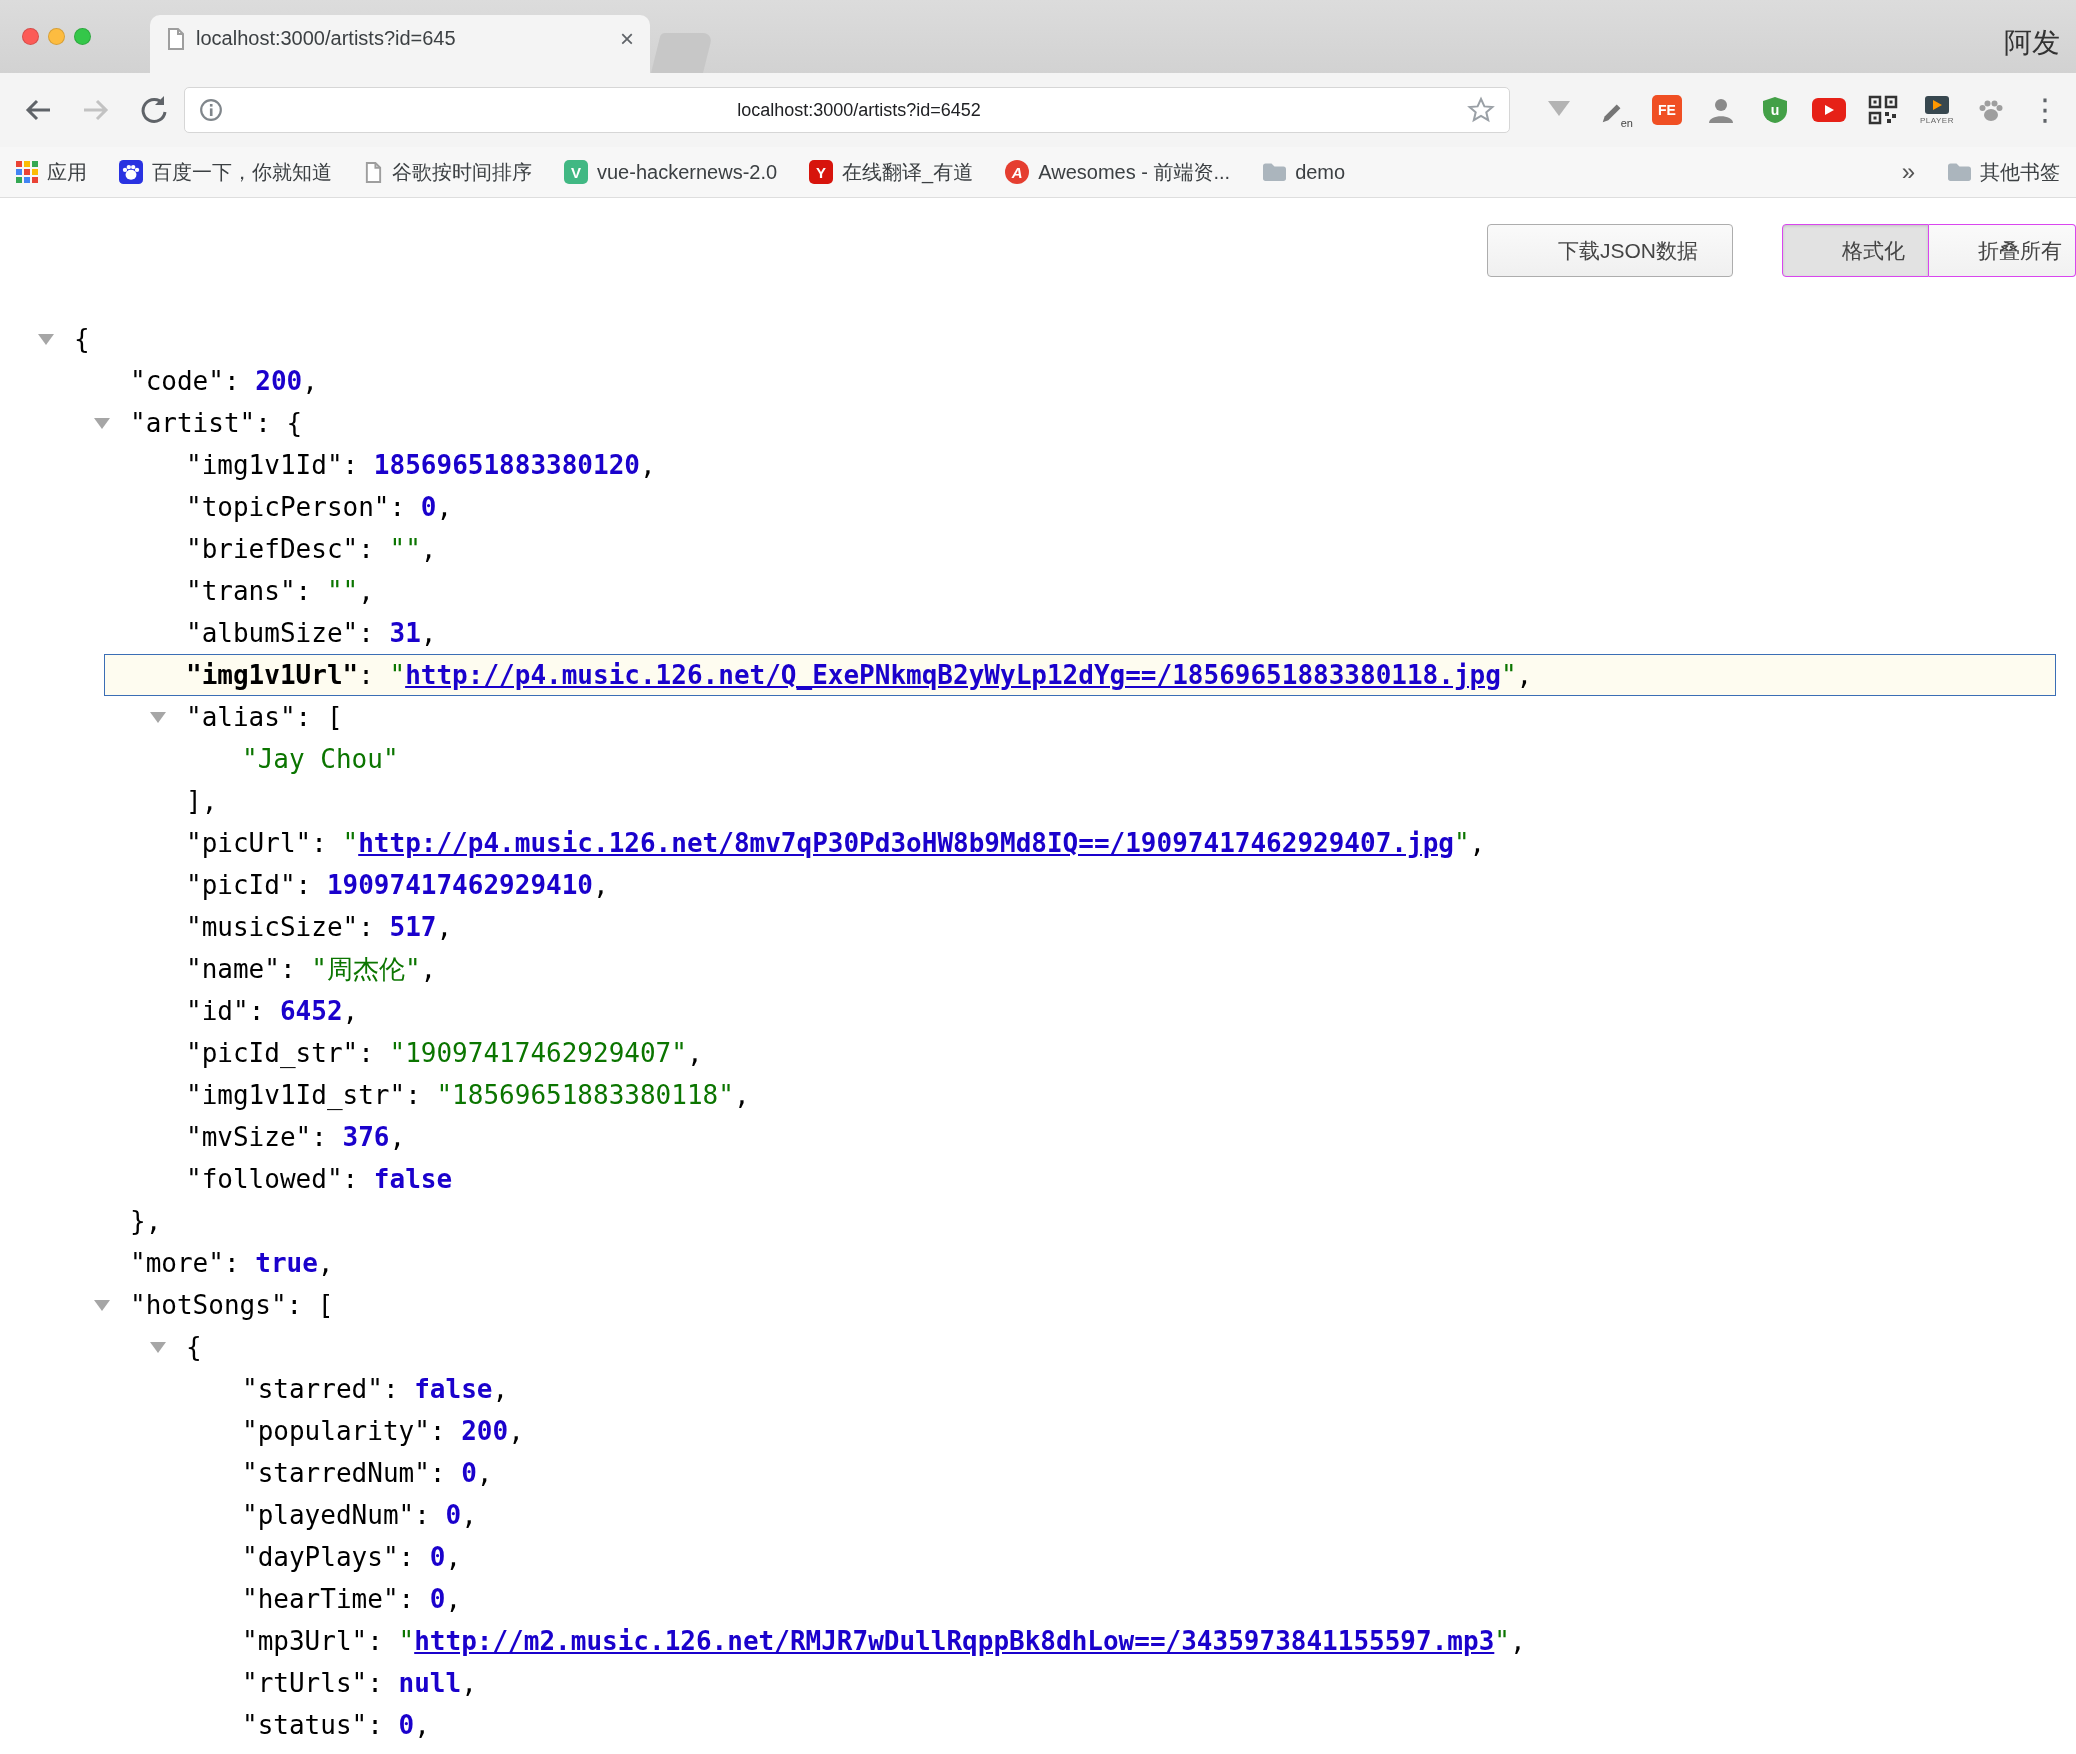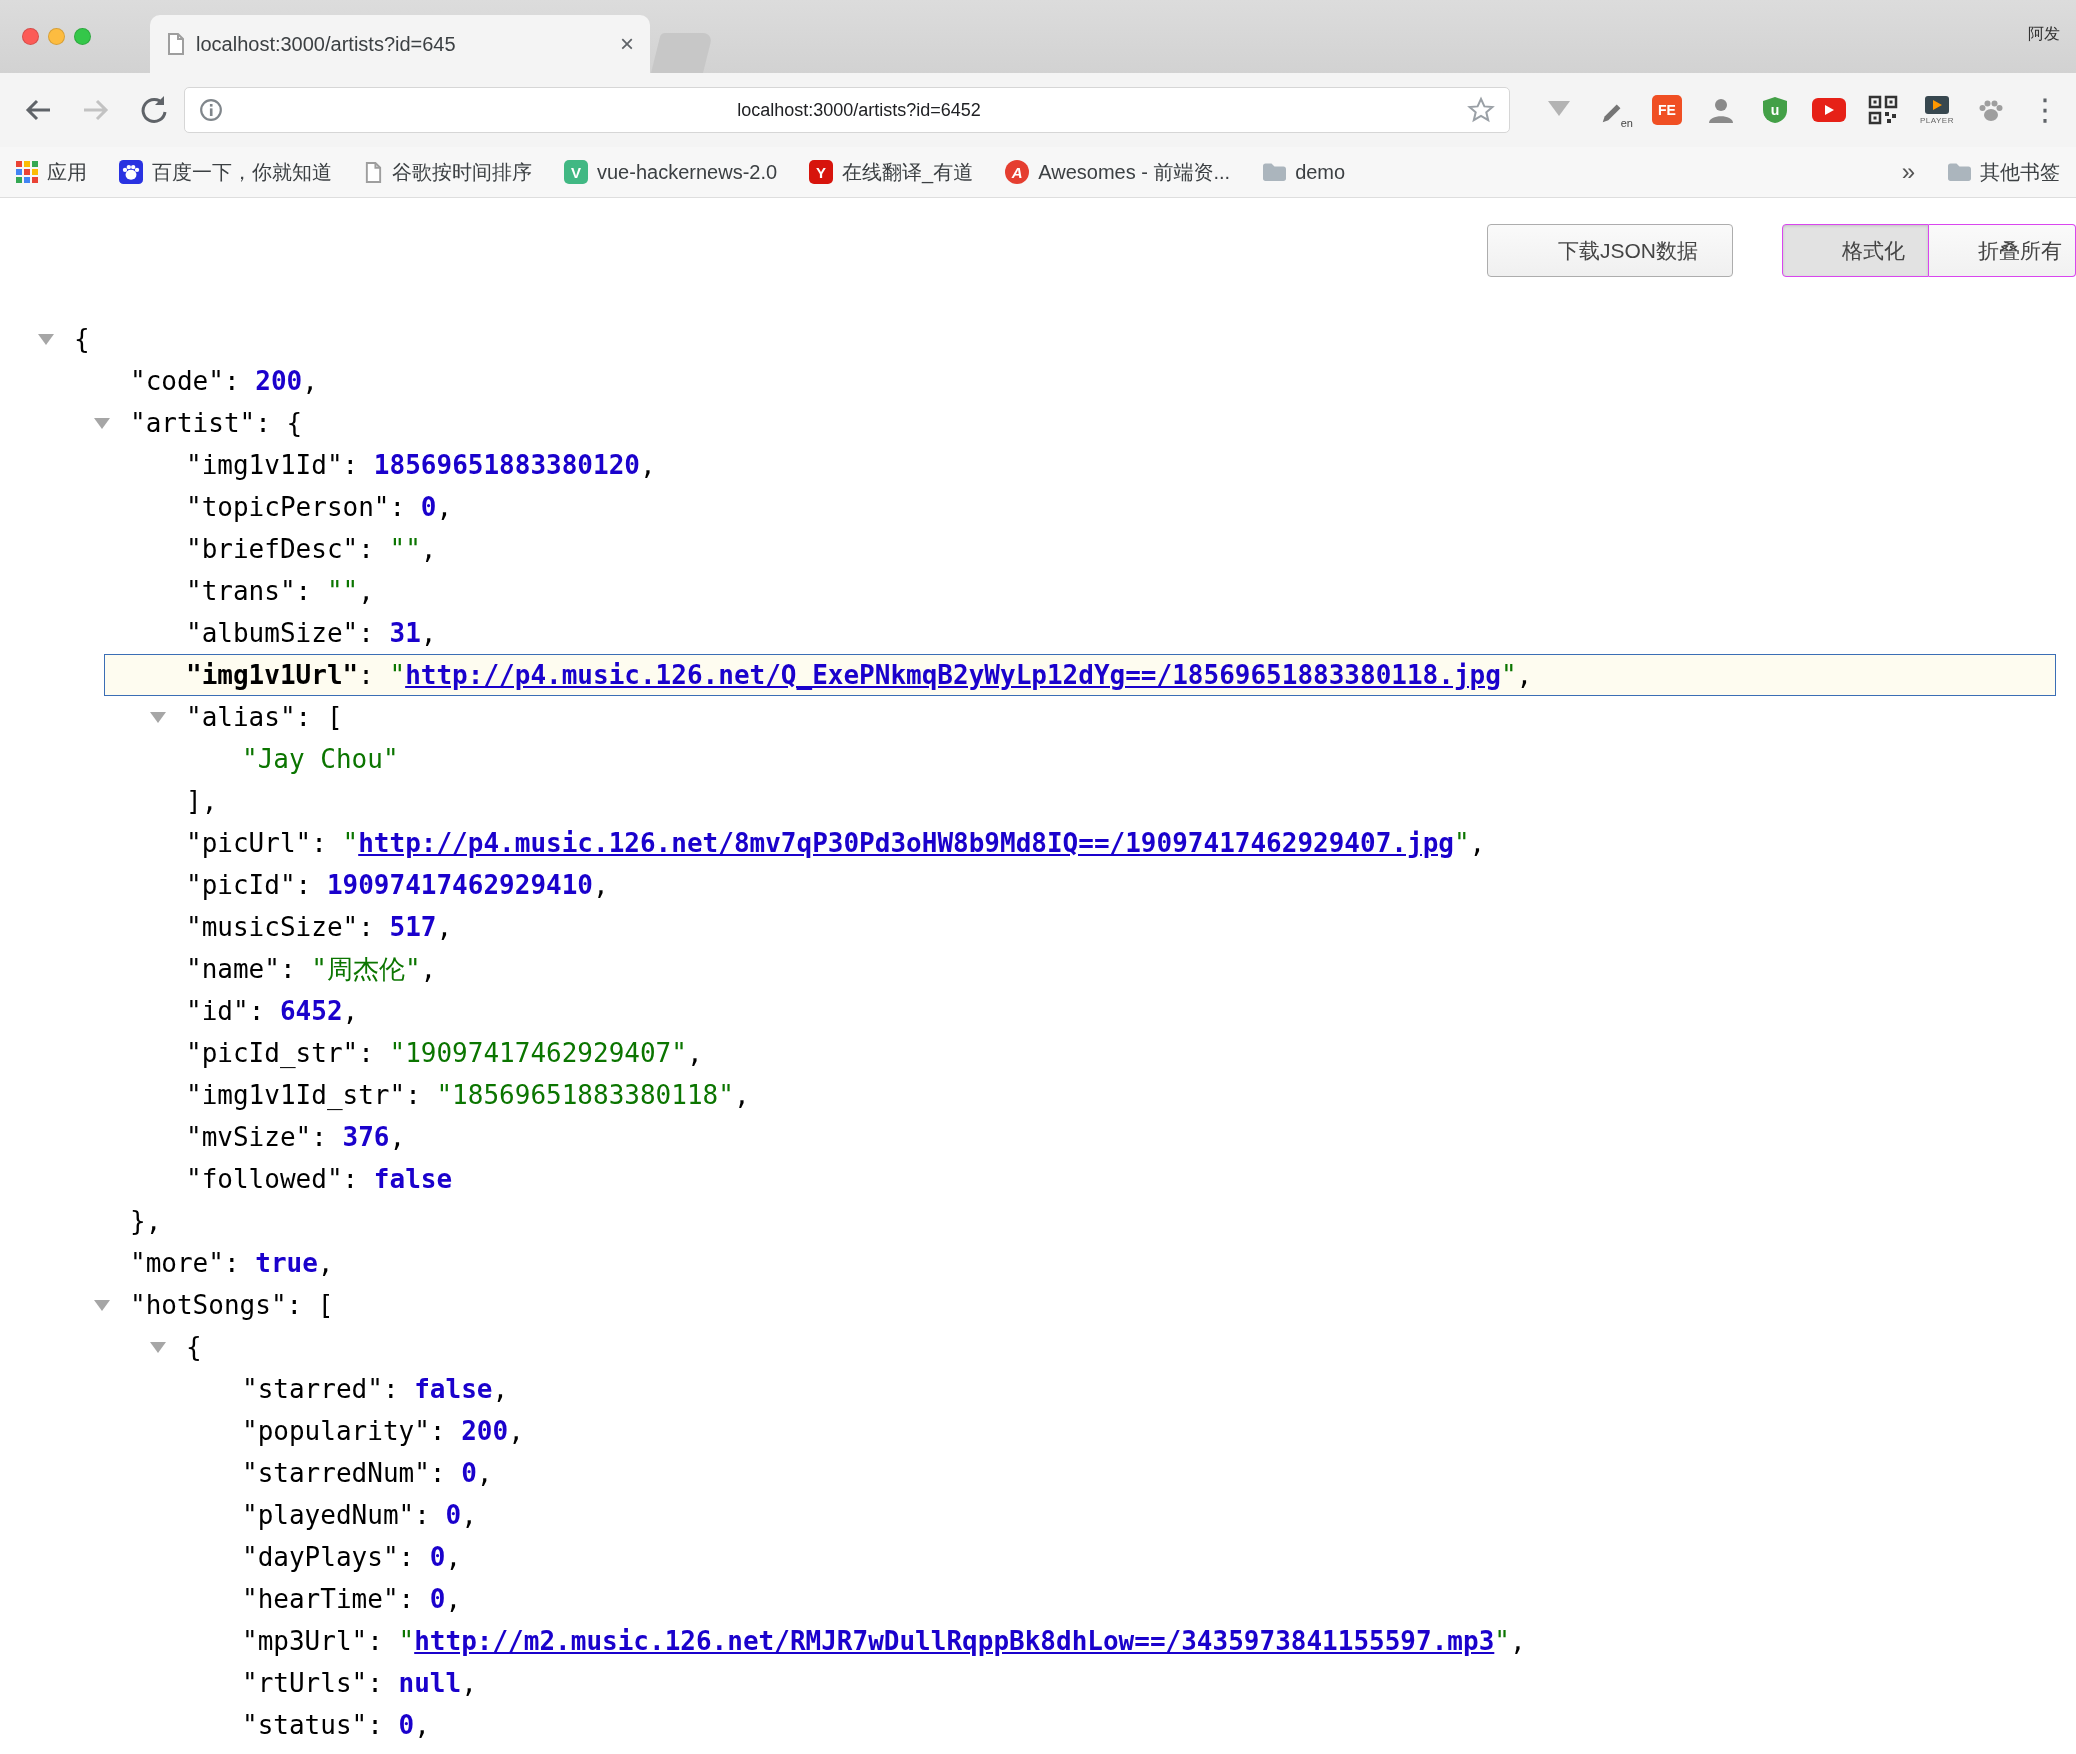--- a/index.html
+++ b/index.html
@@ -6,25 +6,25 @@
   html,body { width:2076px; height:1754px; }
   body { position:relative; overflow:hidden; background:#fff; font-family:"Liberation Sans", sans-serif; }
 
   
   .tabbar { position:absolute; top:0; left:0; width:100%; height:73px; background:linear-gradient(#DCDCDC,#D2D2D2); }
   .lights { position:absolute; left:22px; top:28px; display:flex; gap:9px; }
   .light { width:17px; height:17px; border-radius:50%; border:1px solid rgba(0,0,0,.15); }
   .light.red { background:#FC5B57; }
   .light.yellow { background:#FDBC40; }
   .light.green { background:#34C749; }
-  .tab { position:absolute; left:150px; top:15px; width:500px; height:58px; background:#F4F4F4; border-radius:10px 10px 0 0; display:flex; align-items:center; padding:0 16px; }
+  .tab { position:absolute; left:150px; top:15px; width:500px; height:58px; background:#F4F4F4; border-radius:10px 10px 0 0; display:flex; padding:12px 16px; }
   .tab-title { font-size:20px; color:#3C4043; margin:0 10px; white-space:nowrap; overflow:hidden; max-width:380px; }
   .tab-close { margin-left:auto; font-size:24px; color:#5f6368; line-height:1; cursor:default; }
   .tab-stub { position:absolute; left:656px; top:33px; width:52px; height:40px; background:#C7C7C7; transform:skewX(-14deg); border-radius:4px 10px 0 0; }
-  .window-label { position:absolute; right:16px; top:24px; font-size:16px; color:#333; }
+  .window-label { position:absolute; right:16px; top:24px; font-size:28px; color:#333; }
 
   
   .toolbar { position:absolute; top:73px; left:0; width:100%; height:74px; background:#F4F4F4; }
   .navbtns { position:absolute; left:18px; top:17px; display:flex; gap:18px; align-items:center; }
   .navbtn { width:40px; height:40px; display:flex; align-items:center; justify-content:center; }
   .omnibox { position:absolute; left:184px; top:14px; width:1326px; height:46px; background:#fff; border:1px solid #D6D6D6; border-radius:5px; display:flex; align-items:center; padding:0 14px; }
   .url-text { font-size:18px; color:#202124; margin-left:28px; flex:1; white-space:nowrap; overflow:hidden;text-align:center; }
   .ext-icons { position:absolute; right:8px; top:12px; display:flex; align-items:center; gap:8px; }
   .ext { width:46px; height:50px; display:flex; flex-direction:column; align-items:center; justify-content:center; position:relative; }
   .pen-badge { position:absolute; right:3px; bottom:6px; font-size:11px; color:#444; }

